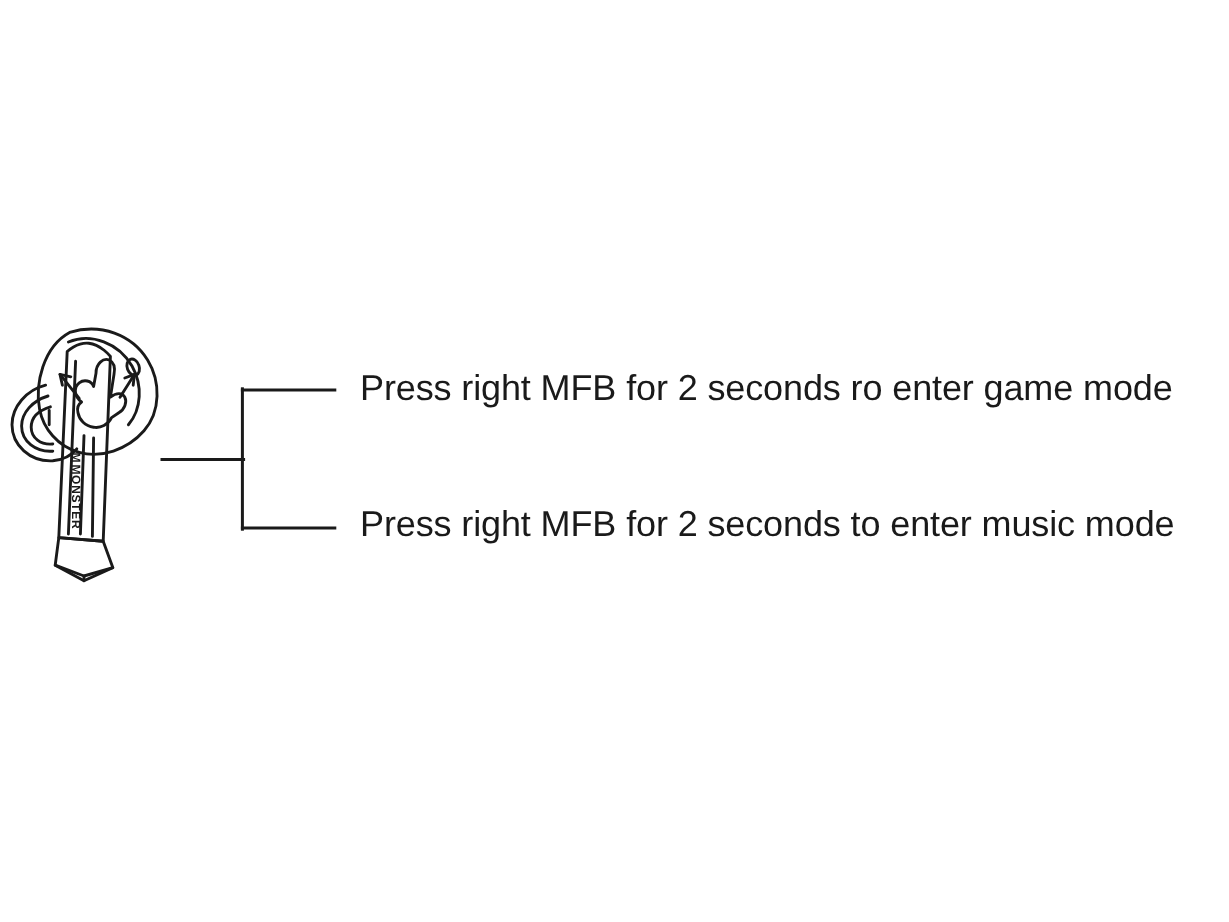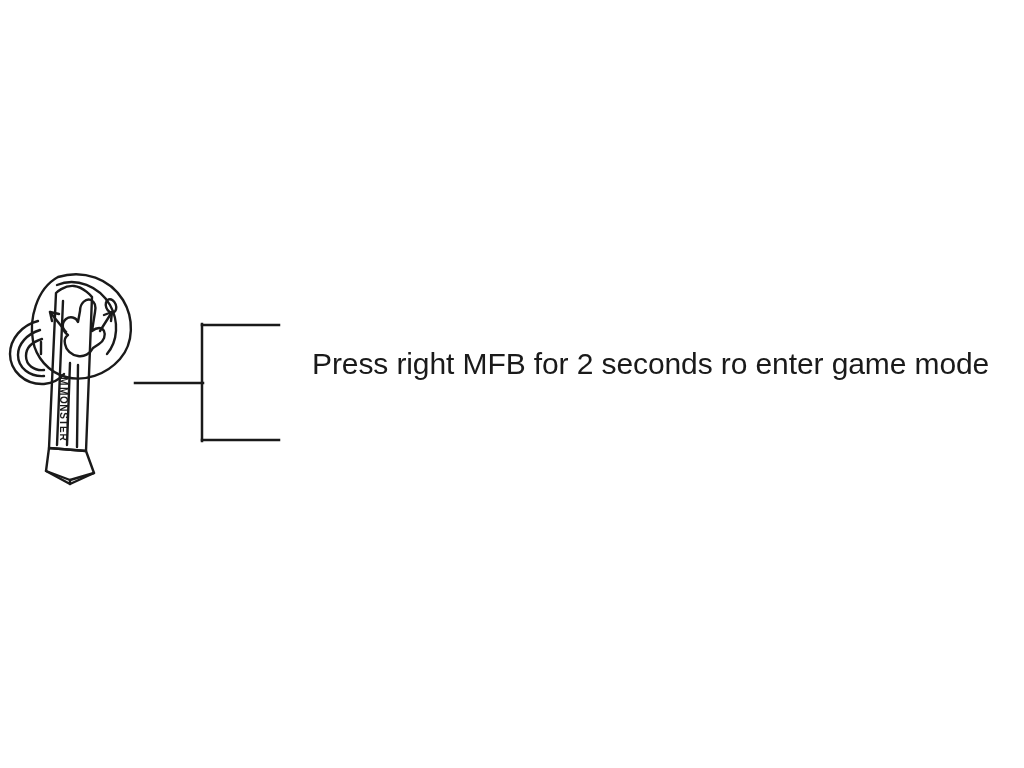--- a/index.html
+++ b/index.html
@@ -29,27 +29,26 @@
   .bracket-layer {
     position: absolute;
     left: 0;
     top: 0;
     width: 1024px;
     height: 768px;
     pointer-events: none;
   }
   .callout {
     position: absolute;
-    left: 312px;
+    left: 300px;
     font-size: 30px;
     line-height: 1;
     color: #1a1a1a;
     letter-spacing: -0.1px;
     white-space: nowrap;
-    margin-top: 40px;
   }
   .callout-1 { top: 309px; }
   .callout-2 { top: 423px; }
 </style>
 </head>
 <body>
 
 <div id="page">
 
   <div class="illustration">
@@ -142,14 +141,15 @@
     <g fill="none" stroke="#1a1a1a" stroke-width="2.5" stroke-linecap="square">
       <line x1="135" y1="383" x2="203" y2="383"></line>
       <line x1="202" y1="324" x2="202" y2="441"></line>
       <line x1="202" y1="325" x2="279" y2="325"></line>
       <line x1="202" y1="440" x2="279" y2="440"></line>
     </g>
   </svg>
 
   <div class="callout callout-1">Press right MFB for 2 seconds ro enter game mode</div>
 
+  <div class="callout callout-2">Press right MFB for 2 seconds to enter music mode</div>
 
 </div>
 
 </body></html>

